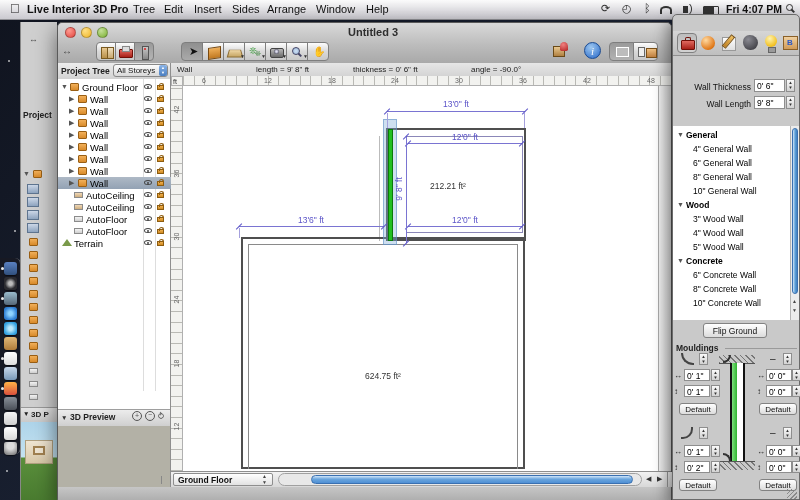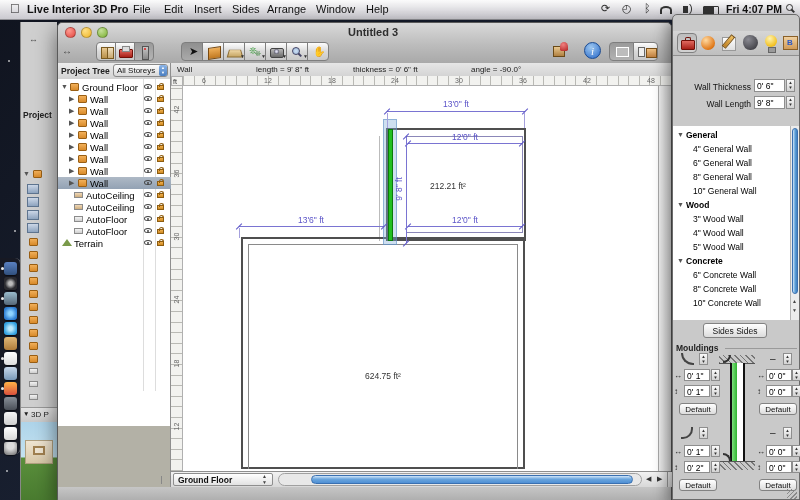--- a/index.html
+++ b/index.html
@@ -50,21 +50,21 @@
 
 <div class="star" style="left:8px;top:60px"></div>
 <div class="star" style="left:30px;top:150px"></div>
 <div class="star" style="left:14px;top:230px"></div>
 <div class="star" style="left:6px;top:470px"></div>
 <div class="star" style="left:34px;top:490px"></div>
 
 <div id="menubar" class="abs">
   <span class="mitem" style="left:10px;font-size:13px;top:1px"></span>
   <span class="mitem" style="left:27px;font-weight:bold">Live Interior 3D Pro</span>
-  <span class="mitem" style="left:133px">File</span>
+  <span class="mitem" style="left:133px">Tree</span>
   <span class="mitem" style="left:164px">Edit</span>
   <span class="mitem" style="left:194px">Insert</span>
   <span class="mitem" style="left:232px">Sides</span>
   <span class="mitem" style="left:267px">Arrange</span>
   <span class="mitem" style="left:316px">Window</span>
   <span class="mitem" style="left:366px">Help</span>
 
   <span class="mitem" style="left:601px;top:2px;color:#333">⟳</span>
   <span class="mitem" style="left:622px;top:2px;color:#333">◴</span>
   <span class="mitem" style="left:644px;top:2px;color:#333">ᛒ</span>
@@ -115,21 +115,21 @@
   <div class="fold" style="left:8px;top:294px"></div>
   <div class="fold" style="left:8px;top:307px"></div>
   <div class="fold" style="left:8px;top:320px"></div>
   <div class="fold" style="left:8px;top:333px"></div>
   <div class="slab" style="left:8px;top:346px"></div>
   <div class="slab" style="left:8px;top:359px"></div>
   <div class="slab" style="left:8px;top:372px"></div>
 
   <div class="abs" style="left:0;top:385px;width:37px;height:14px;background:linear-gradient(#e4e4e4,#cacaca);border-top:1px solid #999;border-bottom:1px solid #999;font-size:8px;color:#222">
     <span class="abs" style="left:2px;top:2px;font-size:6.5px">▼</span>
-    <span class="abs" style="left:10px;top:2px;font-weight:normal;white-space:nowrap">3D P</span>
+    <span class="abs" style="left:10px;top:2px;font-weight:bold;white-space:nowrap">3D P</span>
   </div>
 
   <div class="abs" style="left:0;top:400px;width:37px;height:78px;background:linear-gradient(#aed4ea 0%,#c4e2f0 45%,#5a8f3c 46%,#4a7c30 100%)">
     <div class="abs" style="left:4px;top:18px;width:26px;height:22px;background:linear-gradient(#efe5d2,#d8c8a8);border:1px solid #b0a080"></div>
     <div class="abs" style="left:12px;top:24px;width:12px;height:9px;border:2px solid #a08050;box-sizing:border-box;background:#efe5d2"></div>
   </div>
 </div>
 
 <div class="abs" style="left:57px;top:22px;width:615px;height:478px;border:1px solid #5a5a5a;border-radius:5px 5px 0 0;box-sizing:border-box;background:#c9c9c9;box-shadow:0 8px 22px rgba(0,0,0,.55)">
 
@@ -299,20 +299,27 @@
             <span class="lockic" style="left:99px"></span>
       </div>
       <div class="trow" style="top:158px">
         <span class="abs" style="left:4px;top:2px;width:0;height:0;border-left:5px solid transparent;border-right:5px solid transparent;border-bottom:7px solid #7a9a4a"></span>
         <span class="abs" style="left:16px;top:1px">Terrain</span>
         <span class="eyeic" style="left:86px"></span>
             <span class="lockic" style="left:99px"></span>
       </div>
     </div>
 
+    <div class="abs" style="left:0;top:346px;width:112px;height:16px;background:linear-gradient(#ececec,#cfcfcf);border-top:1px solid #9e9e9e;border-bottom:1px solid #9e9e9e">
+      <span class="abs" style="left:3px;top:4px;font-size:6.5px;color:#333">▼</span>
+      <span class="abs" style="left:12px;top:2px;font-size:8.5px;font-weight:bold;color:#222">3D Preview</span>
+      <span class="abs" style="left:74px;top:1px;width:10px;height:10px;border:1.5px solid #555;border-radius:50%;box-sizing:border-box;font-size:7px;text-align:center;line-height:7px;color:#555">+</span>
+      <span class="abs" style="left:87px;top:1px;width:10px;height:10px;border:1.5px solid #555;border-radius:50%;box-sizing:border-box;font-size:7px;text-align:center;line-height:6px;color:#555">−</span>
+      <span class="abs" style="left:100px;top:1px;font-size:9px;color:#555">⥁</span>
+    </div>
     <div class="abs" style="left:0;top:363px;width:112px;height:115px;background:#b3b1a6"></div>
   </div>
 
   <div class="abs" style="left:113px;top:40px;width:500px;height:13px;background:linear-gradient(#e6e6e6,#d4d4d4);border-bottom:1px solid #a8a8a8;font-size:8px;color:#222">
     <span class="abs" style="left:6px;top:2px">Wall</span>
     <span class="abs" style="left:85px;top:2px">length = 9' 8" ft</span>
     <span class="abs" style="left:182px;top:2px">thickness = 0' 6" ft</span>
     <span class="abs" style="left:300px;top:2px">angle = -90.0°</span>
   </div>
 
@@ -474,21 +481,21 @@
           <span class="abs" style="left:20px;top:1px">10" Concrete Wall</span>
         </div>
 
     <div class="abs" style="left:117px;top:0;width:9px;height:194px;background:#ececec;border-left:1px solid #b5b5b5;box-sizing:border-box">
       <div class="abs" style="left:1px;top:2px;width:6px;height:166px;border-radius:3px;background:linear-gradient(90deg,#cfe5fa,#5c9fd6 55%,#3f7fc0);border:1px solid #3a70b0;box-sizing:border-box"></div>
       <span class="abs" style="left:1px;top:172px;font-size:5px;color:#444">▲</span>
       <span class="abs" style="left:1px;top:181px;font-size:5px;color:#444">▼</span>
     </div>
   </div>
 
-  <div class="pushbtn" style="left:30px;top:308px;width:64px;height:15px;line-height:14px">Sides Sides</div>
+  <div class="pushbtn" style="left:30px;top:308px;width:64px;height:15px;line-height:14px">Flip Ground</div>
 
   <span class="abs" style="left:3px;top:328px;font-size:8.5px;font-weight:bold;color:#222">Mouldings</span>
   <div class="abs" style="left:52px;top:333px;width:72px;height:1px;background:#9a9a9a"></div>
 
   <div class="hatch" style="left:46px;top:340px;width:36px;height:8px"></div>
   <div class="hatch" style="left:46px;top:446px;width:36px;height:8px;border-bottom:none;border-top:1px solid #555"></div>
   <div class="abs" style="left:57px;top:348px;width:15px;height:98px;border-left:2px solid #111;border-right:2px solid #111;background:#fff;box-sizing:border-box"></div>
   <div class="abs" style="left:59px;top:348px;width:5px;height:98px;background:linear-gradient(90deg,#7fe07f,#2fb52f)"></div>
   <div class="abs" style="left:50px;top:340px;width:8px;height:8px;border-right:2px solid #333;border-bottom:2px solid #333;border-radius:0 0 8px 0;box-sizing:border-box"></div>
   <div class="abs" style="left:50px;top:438px;width:8px;height:8px;border-right:2px solid #333;border-top:2px solid #333;border-radius:0 8px 0 0;box-sizing:border-box"></div>

